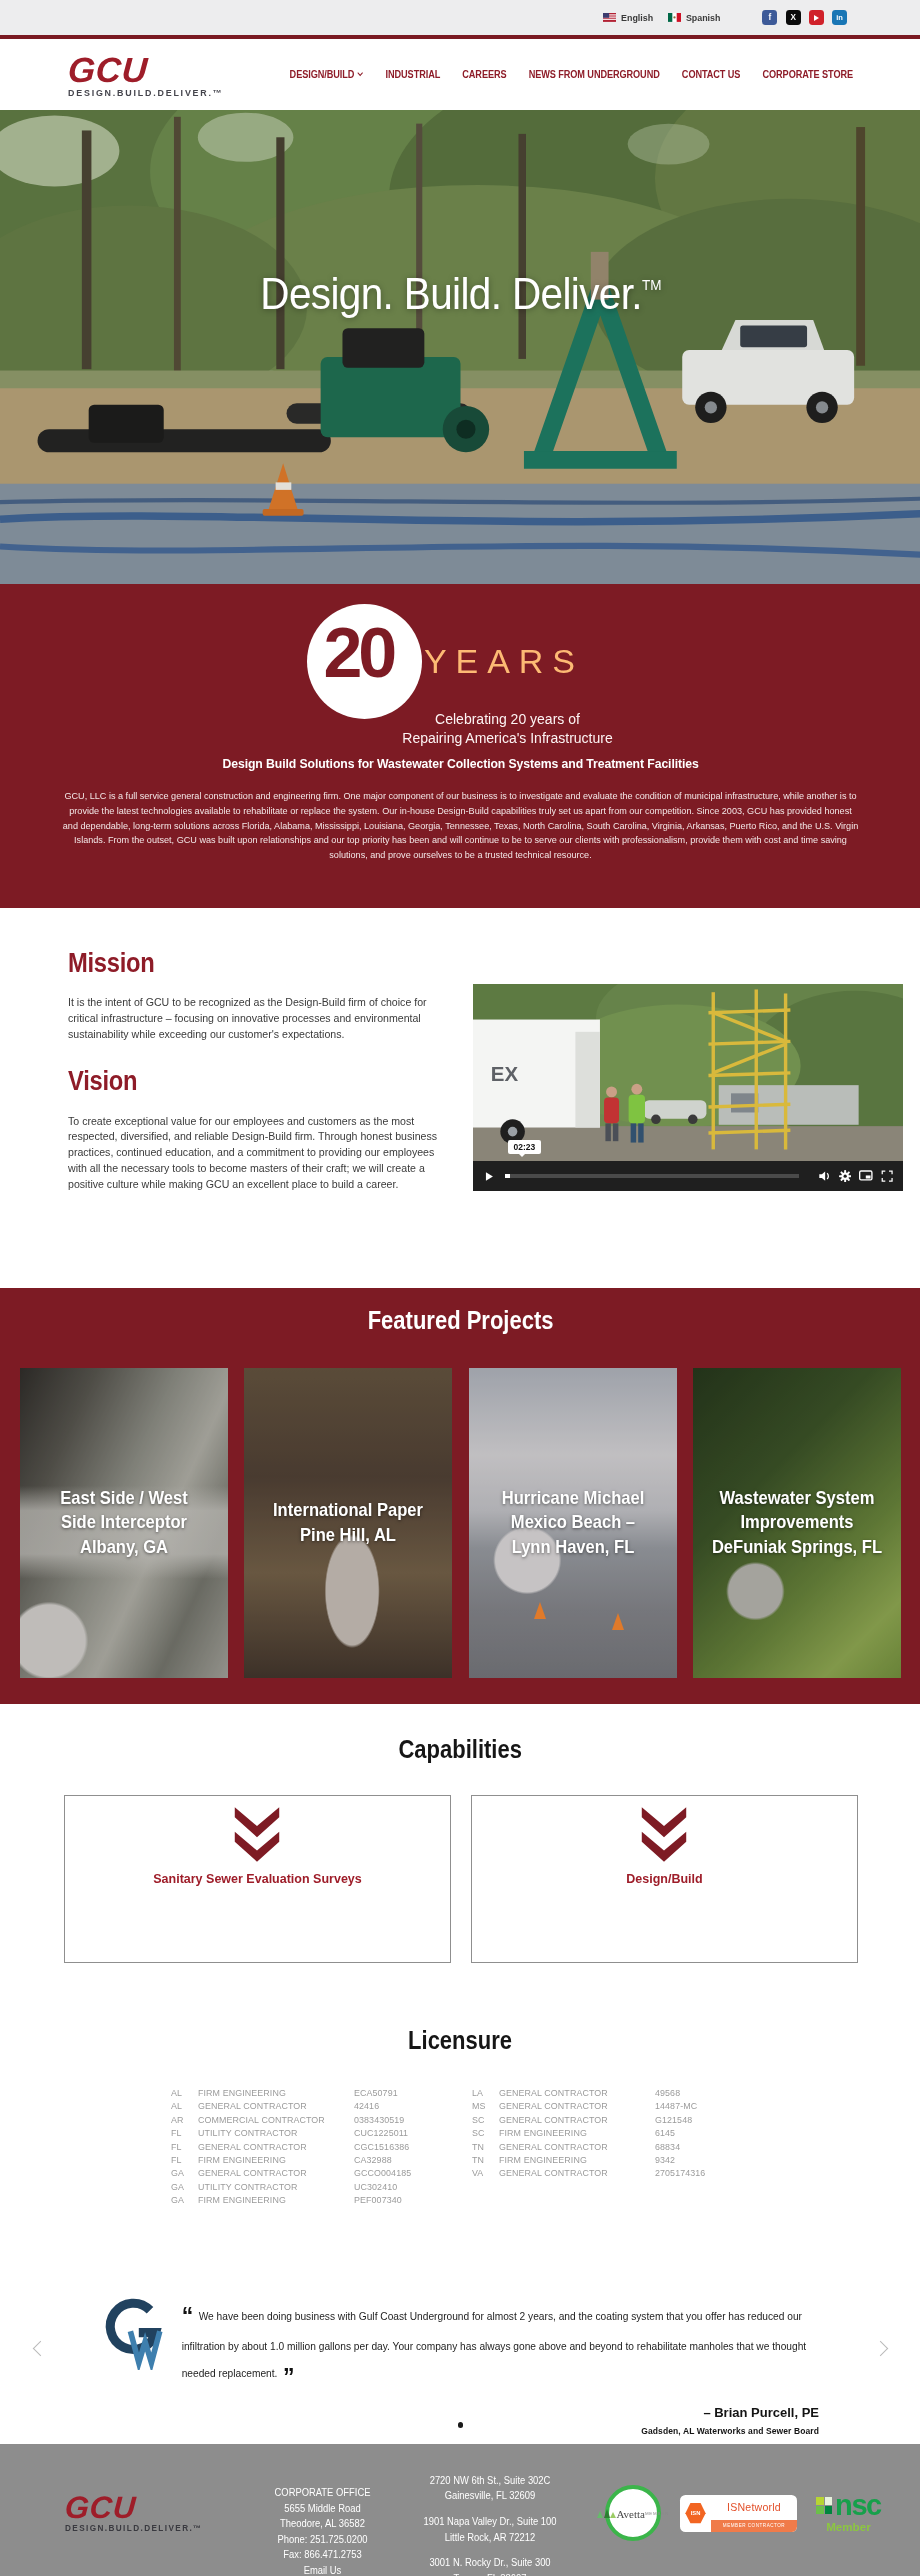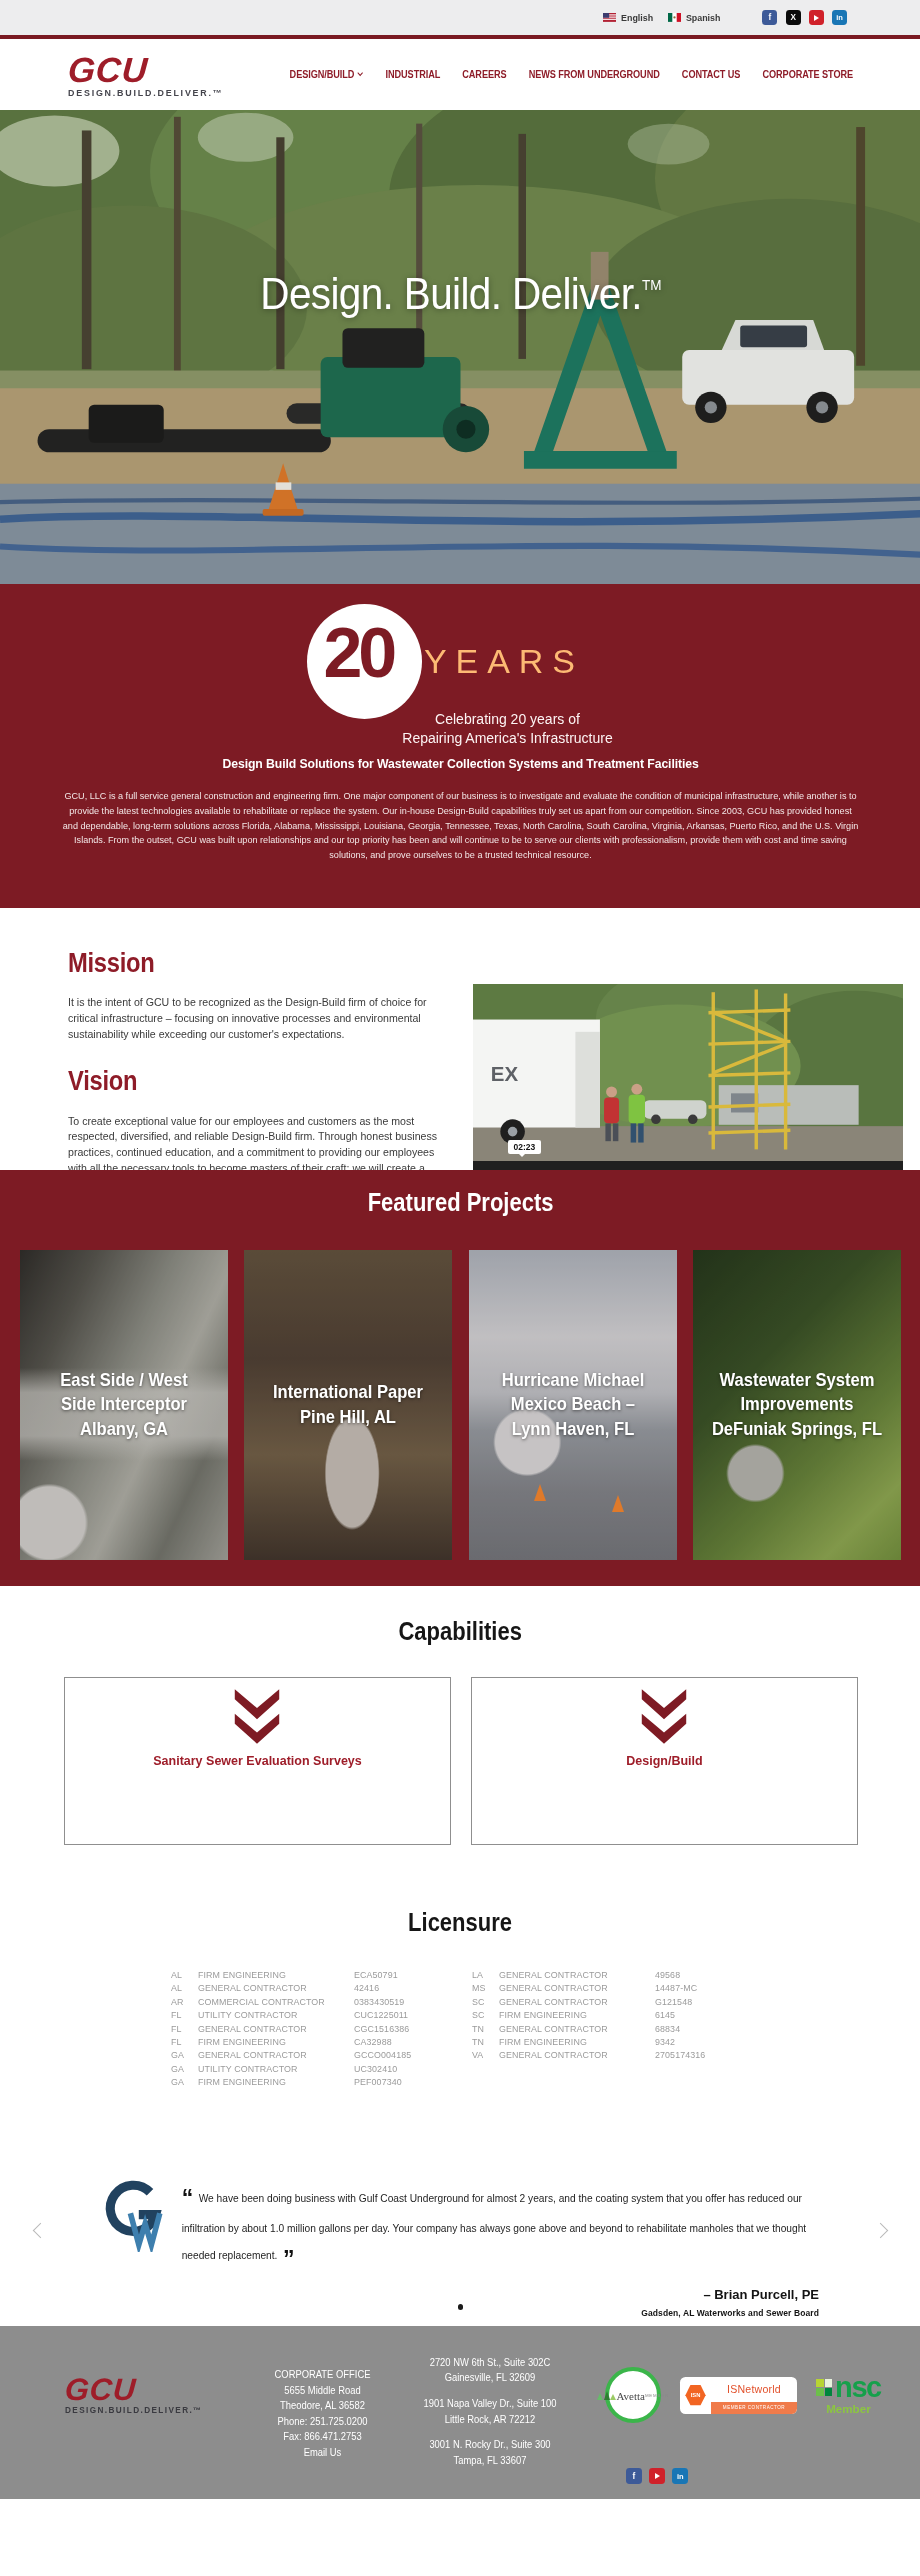--- a/index.html
+++ b/index.html
@@ -41,21 +41,21 @@
   .anno { position:relative; width:307px; height:142px; margin:0 auto; text-align:left; }
   .anno-circle { position:absolute; left:0; top:2.7px; width:115px; height:115px; background:#fff; border-radius:50%; }
   .anno-20 { position:absolute; left:16.4px; top:11px; font-size:70px; font-weight:800; color:#7d1b24; letter-spacing:-4.1px; }
   .anno-years { position:absolute; left:117px; top:40px; font-size:34px; font-weight:500; letter-spacing:8.9px; color:#fdba74; }
   .anno-tags { position:absolute; left:94px; top:108px; width:213px; text-align:center; font-size:14px; line-height:1.35; color:#fdf4f4; }
   .intro-heading { margin-top:9.5px; }
   .intro-heading .sqz { display:inline-block; transform:scaleX(.9); font-size:13.6px; font-weight:700; letter-spacing:-0.1px; }
   .intro-body { width:797px; margin:17px auto 0; font-size:9.1px; line-height:1.62; color:#f3e7e7; }
 
   
-  .mv { height:262px; position:relative; padding:40px 17px 0 68px; overflow:hidden; }
+  .mv { height:380px; position:relative; padding:40px 17px 0 68px; overflow:hidden; }
   .mv-title { color:#8e1c28; font-weight:700; font-size:27px; letter-spacing:-0.3px; transform:scaleX(.88); transform-origin:left; display:inline-block; }
   .mv-body { width:383px; margin-top:16.4px; font-size:10.6px; line-height:1.5; color:#3a3a3a; }
   .mv-vision { margin-top:23px; }
   .video { position:absolute; left:473px; top:76px; width:430px; height:207px; background:#000; }
   .vart { display:block; width:430px; height:177px; }
   .vctrl { position:absolute; left:0; right:0; bottom:0; height:30px; background:#1f1f1f; display:flex; align-items:center; padding:0 9.5px; }
   .vtrack { flex:1; height:3.4px; background:#4a4a4a; margin:0 11px; position:relative; cursor:pointer; }
   .vtrack::before { content:""; position:absolute; left:0; top:0; bottom:0; width:4.8px; background:#fff; }
   .vbtn { display:flex; align-items:center; justify-content:center; cursor:pointer; margin-left:8.2px; }
   .vtip { position:absolute; bottom:37px; left:35px; background:#fff; color:#111; font-size:8.5px; font-weight:700; padding:2px 5.5px; border-radius:2px; }

